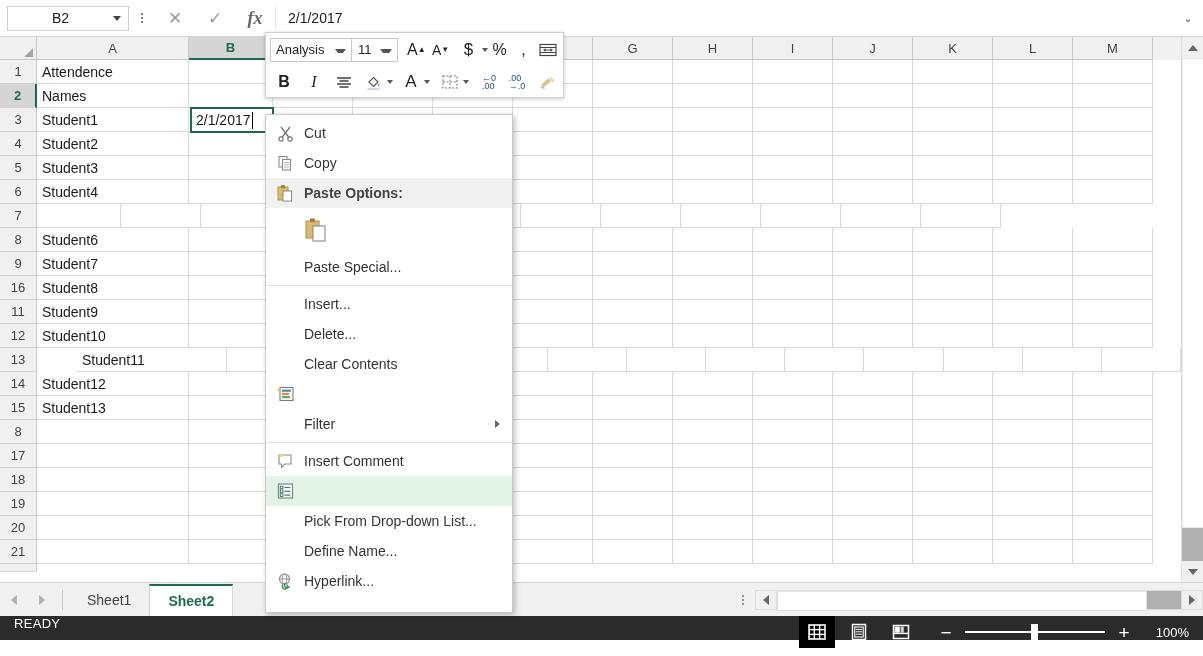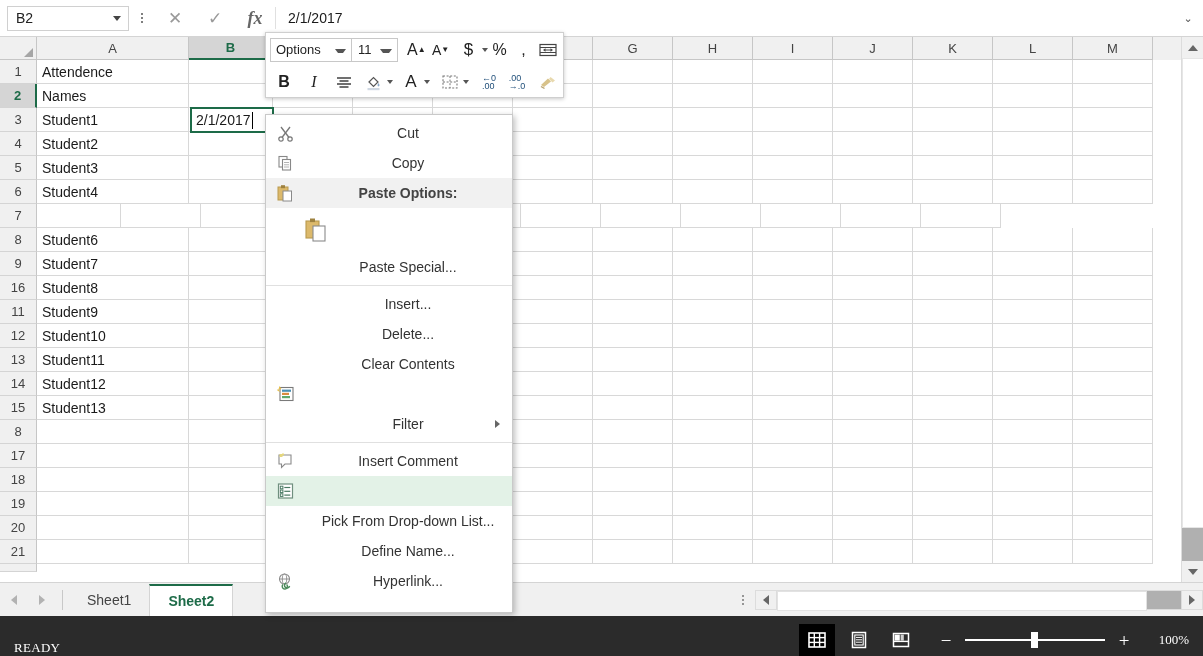--- a/index.html
+++ b/index.html
@@ -19,20 +19,21 @@
     border-bottom: 1px solid #d4d4d4;
     display: flex; align-items: center;
   }
   #name-box {
     margin-left: 7px;
     width: 122px; height: 25px;
     border: 1px solid #d0d0d0;
     background: #fff;
     display: flex; align-items: center;
     position: relative;
+    padding-left: 36px;
   }
   #name-box-value {
     font-size: 14px; color: #222; padding-left: 8px;
     white-space: nowrap; overflow: hidden;
   }
   #name-box-arrow {
     position: absolute; right: 7px; top: 50%;
     margin-top: -2px;
     width: 0; height: 0;
     border-left: 4px solid transparent;
@@ -231,25 +232,24 @@
   }
   #hs-thumb {
     position:absolute; left:0; top:0;
     width: 370px; height: 20px;
     background: #ffffff; border:1px solid #e2e2e2;
   }
 
   
   #statusbar {
     position: absolute; left: 0; top: 616px;
-    width: 1203px; height: 40px;
+    width: 1203px; height: 24px;
     background: #2b2b2b;
-    display: flex; align-items: flex-end;
+    display: flex; align-items: flex-start;
     color: #fff;
-    font-family: Liberation Serif, serif;
   }
   #status-text { margin-left: 14px; font-size: 13px; letter-spacing: .3px; }
   #status-right { margin-left: auto; display: flex; align-items: center; padding-right: 14px; }
   .viewbtn {
     width: 36px; height: 32px;
     display:flex; align-items:center; justify-content:center;
     margin-right: 6px;
   }
   .viewbtn.active { background: #000; }
   #zoom-ctl { display:flex; align-items:center; margin-left: 10px; }
@@ -316,21 +316,21 @@
     font-size: 14px; color: #333;
     position: relative;
   }
   .ctx-item.highlight { background: #e3f2e7; }
   .ctx-item.header-item { background: #f1f1f1; font-weight: bold; color:#444; }
   .ctx-ico {
     width: 38px; height: 30px;
     display:flex; align-items:center; justify-content:center;
     flex-shrink: 0;
   }
-  .ctx-lab { flex: 1; text-align: center; }
+  .ctx-lab { flex: 1; }
   .ctx-sub {
     position:absolute; right: 12px; top:50%; margin-top:-4px;
     width:0;height:0;border-top:4px solid transparent;border-bottom:4px solid transparent;border-left:5px solid #666;
   }
   .ctx-sep { height: 1px; background: #e0e0e0; margin: 3px 0; }
   #paste-icon-row { height: 44px; display:flex; align-items:center; }
 </style>
 </head>
 <body>
 
@@ -570,21 +570,21 @@
         <div class="cell" style="width: 80px;"></div>
         <div class="cell" style="width: 80px;"></div>
         <div class="cell" style="width: 80px;"></div>
         <div class="cell" style="width: 80px;"></div>
         <div class="cell" style="width: 80px;"></div>
         <div class="cell" style="width: 80px;"></div>
         <div class="cell" style="width: 80px;"></div>
         <div class="cell" style="width: 80px;"></div>
       </div>
       <div class="grid-row">
-        <div class="cell" style="width: 152px;">Student11</div>
+        <div class="cell" style="width: 152px; margin-left: 40px;">Student11</div>
         <div class="cell" style="width: 84px;"></div>
         <div class="cell" style="width: 80px;"></div>
         <div class="cell" style="width: 80px;"></div>
         <div class="cell" style="width: 80px;"></div>
         <div class="cell" style="width: 80px;"></div>
         <div class="cell" style="width: 80px;"></div>
         <div class="cell" style="width: 80px;"></div>
         <div class="cell" style="width: 80px;"></div>
         <div class="cell" style="width: 80px;"></div>
         <div class="cell" style="width: 80px;"></div>
@@ -797,21 +797,21 @@
       </div>
       <div id="zoom-plus">+</div>
     </div>
     <span id="zoom-val">100%</span>
   </div>
 </div>
 
 <div id="mini-toolbar">
   <div id="mt-row1">
     <div id="mt-font">
-      <span>Options</span>
+      <span>Analysis</span>
       <span class="mt-caret"></span>
     </div>
     <div id="mt-size">
       <span>11</span>
       <span class="mt-caret"></span>
     </div>
     <div class="mt-btn" style="margin-left:6px;">
       <span style="position:relative;font-size:16px;">A</span>
         <sup style="font-size:8px;">▲</sup>
     </div>

